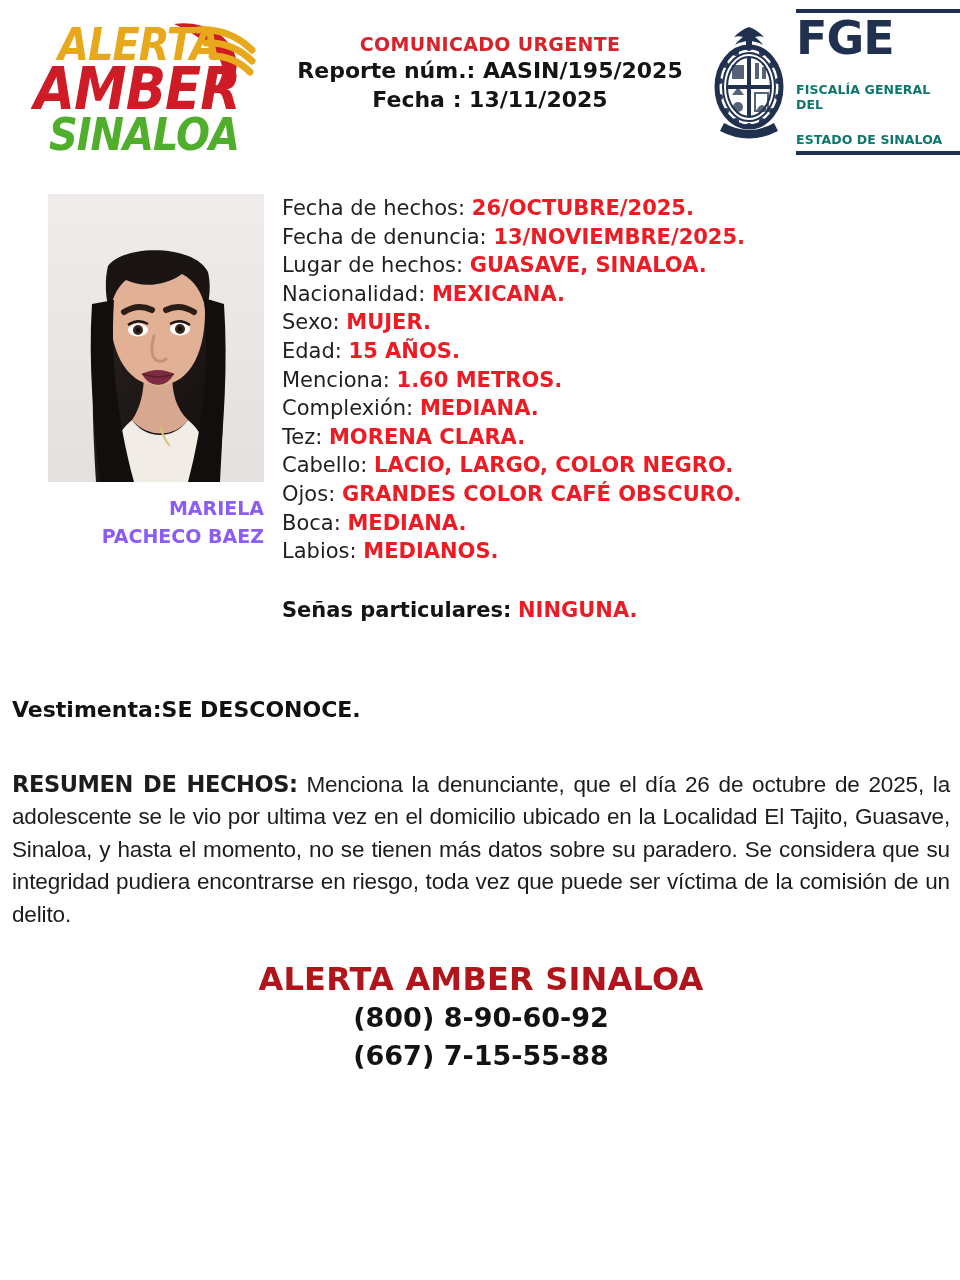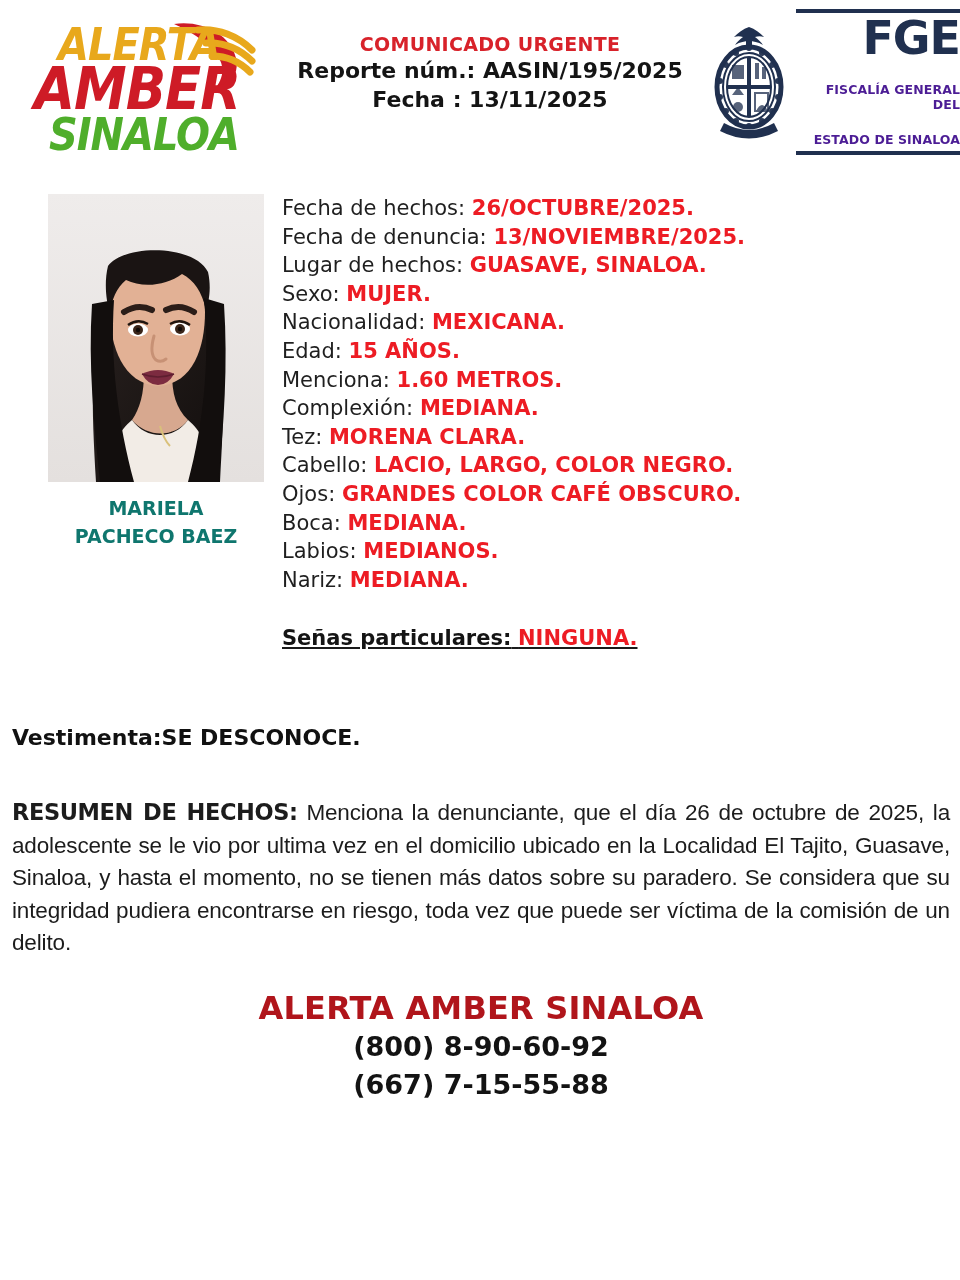--- a/index.html
+++ b/index.html
@@ -108,40 +108,40 @@
     box-sizing: border-box;
   }
   .fge-seal {
     width: 78px;
     height: 118px;
     flex: 0 0 78px;
   }
   .fge-text {
     flex: 1 1 auto;
     padding-left: 8px;
-    text-align: right;
+    text-align: left;
   }
   .fge-rule {
     height: 4px;
     background: #20304F;
     width: 100%;
   }
   .fge-abbr {
     font-size: 46px;
     font-weight: 900;
     color: #20304F;
     line-height: 1.04;
     letter-spacing: -1px;
     font-family: "DejaVu Sans", sans-serif;
     margin: 2px 0 0 0;
   }
   .fge-sub {
     font-size: 12.5px;
     font-weight: 700;
-    color: #4c1d95;
+    color: #0f766e;
     line-height: 1.18;
     letter-spacing: 0.1px;
     font-family: "DejaVu Sans", sans-serif;
     margin-bottom: 3px;
     margin-top: 20px;
   }
 
   
   .content {
     display: flex;
@@ -161,23 +161,24 @@
     background: #efecea;
     overflow: hidden;
     position: relative;
     display: block;
   }
   .photo-name {
     margin-top: 13px;
     width: 216px;
     font-size: 19px;
     font-weight: 700;
-    color: #0f766e;
+    color: #8b5cf6;
     line-height: 1.45;
     font-family: "DejaVu Sans", sans-serif;
+    text-align: right;
   }
 
   .details-col {
     flex: 1 1 auto;
     padding-left: 2px;
   }
   .detail-line {
     font-size: 21px;
     line-height: 28.6px;
     color: #1f1f1f;
@@ -187,21 +188,20 @@
   .detail-line .lbl { font-weight: 400; }
   .detail-line .val {
     font-weight: 700;
     color: #ED1C24;
   }
   .senas {
     margin-top: 30px;
     font-size: 21px;
     font-family: "DejaVu Sans", sans-serif;
     line-height: 28px;
-    text-decoration: underline;
   }
   .senas .lbl { font-weight: 700; color: #141414; }
   .senas .val { font-weight: 700; color: #ED1C24; }
 
   
   .lower {
     padding: 0 10px 0 12px;
   }
   .vestimenta {
     margin-top: 73px;
@@ -369,28 +369,28 @@
     </div>
     <div class="detail-line">
       <span class="lbl">Fecha de denuncia:</span>
       <span class="val">13/NOVIEMBRE/2025.</span>
     </div>
     <div class="detail-line">
       <span class="lbl">Lugar de hechos:</span>
       <span class="val">GUASAVE, SINALOA.</span>
     </div>
     <div class="detail-line">
+      <span class="lbl">Nacionalidad:</span>
+      <span class="val">MEXICANA.</span>
+    </div>
+    <div class="detail-line">
       <span class="lbl">Sexo:</span>
       <span class="val">MUJER.</span>
     </div>
     <div class="detail-line">
-      <span class="lbl">Nacionalidad:</span>
-      <span class="val">MEXICANA.</span>
-    </div>
-    <div class="detail-line">
       <span class="lbl">Edad:</span>
       <span class="val">15 AÑOS.</span>
     </div>
     <div class="detail-line">
       <span class="lbl">Menciona:</span>
       <span class="val">1.60 METROS.</span>
     </div>
     <div class="detail-line">
       <span class="lbl">Complexión:</span>
       <span class="val">MEDIANA.</span>
@@ -407,24 +407,20 @@
       <span class="lbl">Ojos:</span>
       <span class="val">GRANDES COLOR CAFÉ OBSCURO.</span>
     </div>
     <div class="detail-line">
       <span class="lbl">Boca:</span>
       <span class="val">MEDIANA.</span>
     </div>
     <div class="detail-line">
       <span class="lbl">Labios:</span>
       <span class="val">MEDIANOS.</span>
-    </div>
-    <div class="detail-line">
-      <span class="lbl">Nariz:</span>
-      <span class="val">MEDIANA.</span>
     </div>
 
     <div class="senas">
       <span class="lbl">Señas particulares:</span>
       <span class="val">NINGUNA.</span>
     </div>
   </div>
 </div>
 
 <div class="lower">

